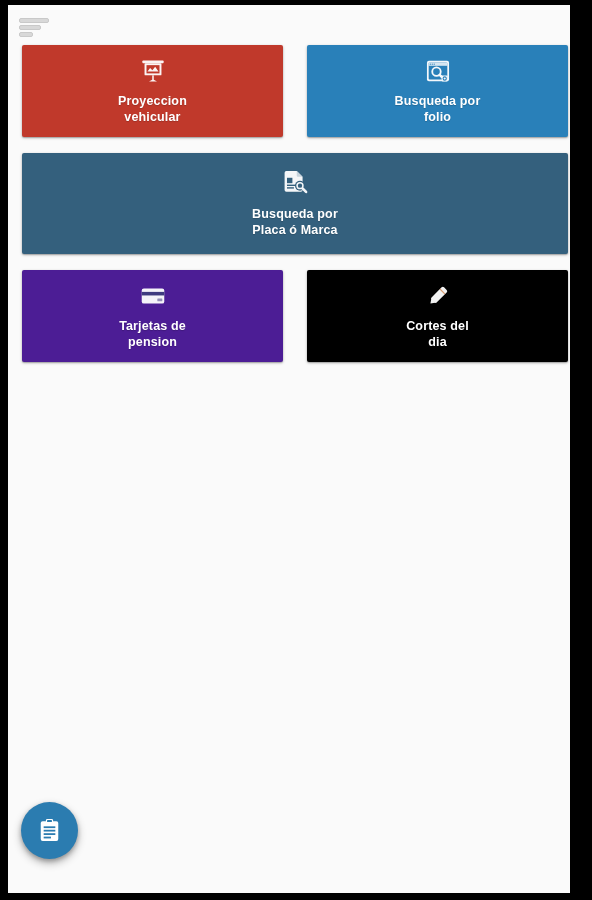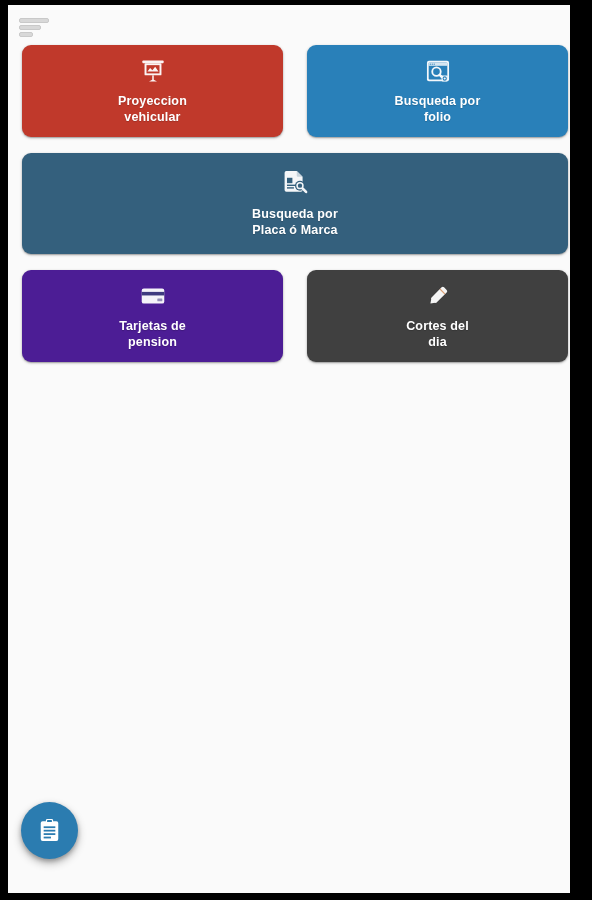--- a/index.html
+++ b/index.html
@@ -69,21 +69,21 @@
     width: 546px;
   }
   .card-row {
     display: flex;
     flex-direction: row;
     justify-content: space-between;
     margin-bottom: 16px;
   }
   .card {
     position: relative;
-    border-radius: 9px;
+    border-radius: 2px;
     box-sizing: border-box;
     display: flex;
     flex-direction: column;
     align-items: center;
     justify-content: center;
     cursor: pointer;
     box-shadow: 0 1px 3px rgba(0,0,0,0.28), 0 1px 1px rgba(0,0,0,0.16);
     user-select: none;
     overflow: hidden;
   }
@@ -201,21 +201,21 @@
         <div class="card half" id="card-3" style="background: #4c1d95;">
           <svg class="card-icon" viewBox="0 0 24 24" fill="none">
             <rect x="1.6" y="5.0" width="20.8" height="14.0" rx="2.0" fill="#ffffff"></rect>
             <rect x="1.6" y="8.2" width="20.8" height="3.3" fill="#3f3d7e"></rect>
             <rect x="16.0" y="14.2" width="4.6" height="2.6" rx="0.5" fill="#3f3d7e" opacity="0.55"></rect>
           </svg>
           <div class="card-label">Tarjetas de
 pension</div>
         </div>
 
-        <div class="card half" id="card-4" style="background: #404040;">
+        <div class="card half" id="card-4" style="background: #000000;">
           <svg class="card-icon" viewBox="0 0 24 24" fill="none">
             <g transform="rotate(45 12 12)">
               <rect x="8.7" y="2.4" width="6.6" height="16.0" rx="1.6" fill="#ffffff"></rect>
               <path d="M8.7 17.2 H15.3 L12.0 21.9 Z" fill="#ffffff"></path>
               <rect x="8.7" y="5.6" width="6.6" height="1.1" fill="#d2691e" opacity="0.6"></rect>
             </g>
           </svg>
           <div class="card-label">Cortes del
 dia</div>
         </div>

